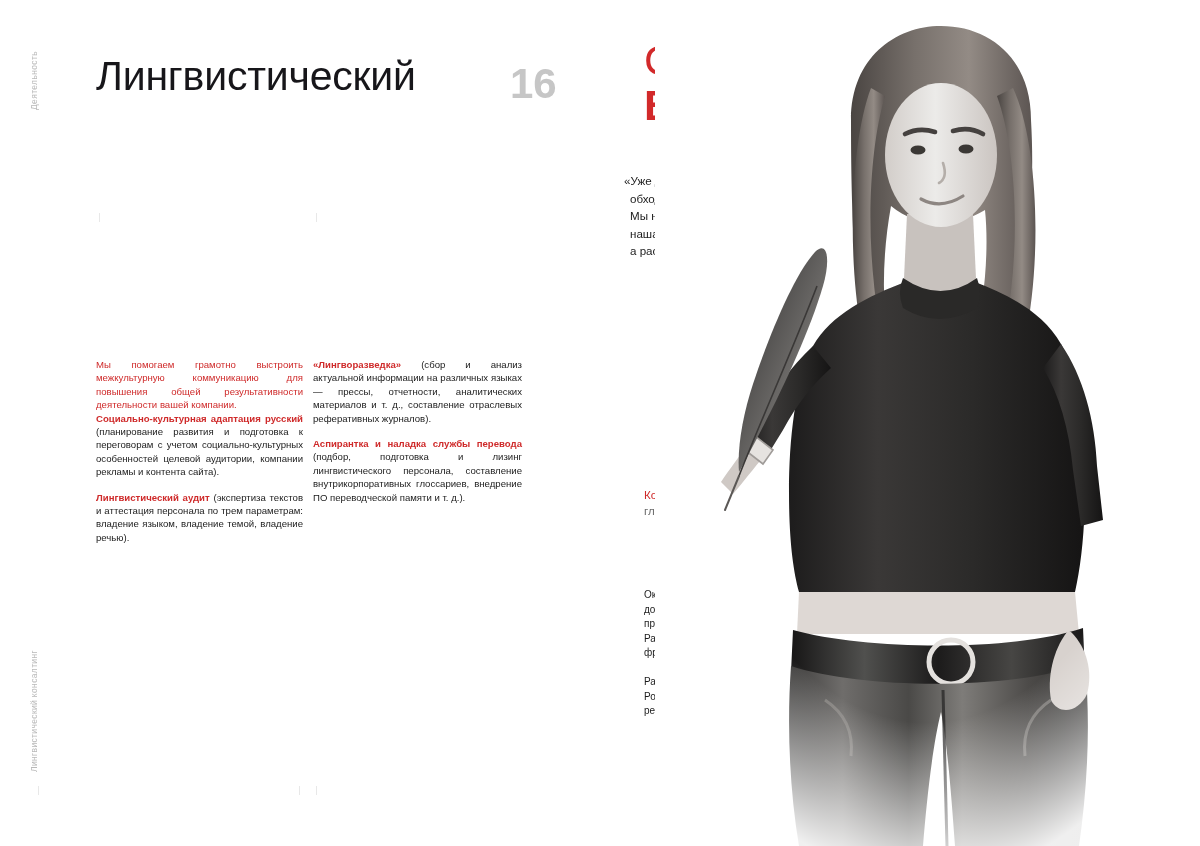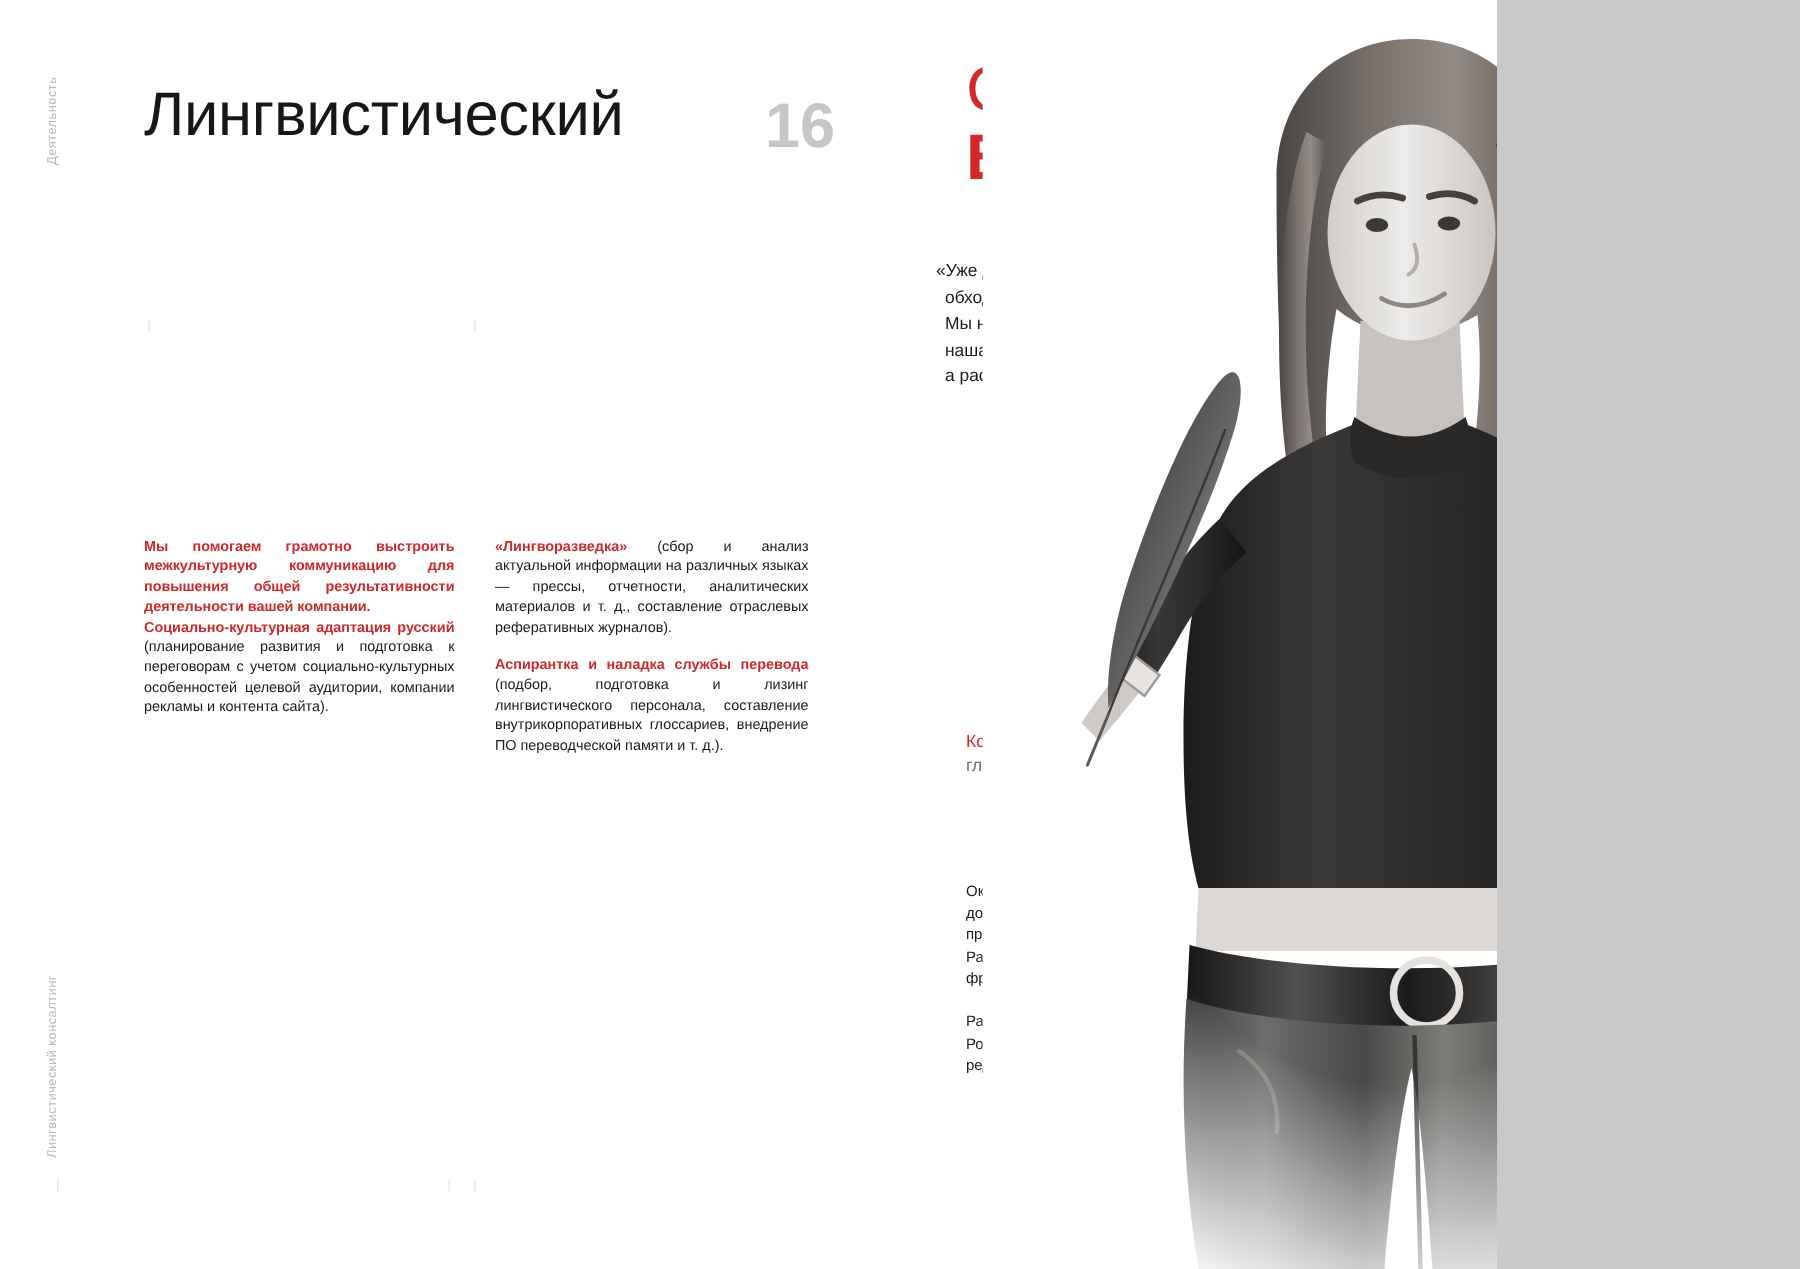--- a/index.html
+++ b/index.html
@@ -3,21 +3,21 @@
 <meta charset="utf-8">
 <title>Лингвистический консалтинг — 16</title>
 <style>
   html, body {
     margin: 0;
     padding: 0;
     background: #c9c9c9;
   }
   .spread {
     position: relative;
-    width: 998px;
+    width: 1200px;
     height: 846px;
     background: #ffffff;
     overflow: hidden;
     font-family: "Liberation Sans", "DejaVu Sans", sans-serif;
     -webkit-font-smoothing: antialiased;
   }
 
   
   .vert-label {
     position: absolute;
@@ -78,30 +78,30 @@
 
   .col {
     position: absolute;
     top: 358px;
     font-size: 9.6px;
     line-height: 13.4px;
     color: #1b1b1b;
     text-align: justify;
   }
   .col-1 { left: 96px; width: 207px; }
-  .col-2 { left: 330px; width: 209px; }
+  .col-2 { left: 313px; width: 209px; }
 
   .col p {
     margin: 0 0 12px 0;
   }
   .col p:last-child { margin-bottom: 0; }
 
   .lead {
     color: #cf2a2a;
-    font-weight: 700;
+    font-weight: 400;
     margin-bottom: 0 !important;
   }
   .run-head {
     color: #cf2a2a;
     font-weight: 700;
   }
 
   
   .right-page {
     position: absolute;
@@ -192,20 +192,23 @@
     <div class="doc-title">
       <span>Лингвистический</span><br>
     </div>
 
     <div class="page-number">16</div>
 
     <div class="col col-1">
       <p class="lead">Мы помогаем грамотно выстроить межкультурную коммуникацию для повышения общей результативности деятельности вашей компании.</p>
       <p>
         <span class="run-head">Социально-культурная адаптация русский</span><span> (планирование развития и подготовка к переговорам с учетом социально-культурных особенностей целевой аудитории, компании рекламы и контента сайта).</span>
+      </p>
+      <p>
+        <span class="run-head">Лингвистический аудит</span><span> (экспертиза текстов и аттестация персонала по трем параметрам: владение языком, владение темой, владение речью).</span>
       </p>
     </div>
 
     <div class="col col-2">
       <p>
         <span class="run-head">«Лингворазведка»</span><span> (сбор и анализ актуальной информации на различных языках — прессы, отчетности, аналитических материалов и т. д., составление отраслевых реферативных журналов).</span>
       </p>
       <p>
         <span class="run-head">Аспирантка и наладка службы перевода</span><span> (подбор, подготовка и лизинг лингвистического персонала, составление внутрикорпоративных глоссариев, внедрение ПО переводческой памяти и т. д.).</span>
       </p>

